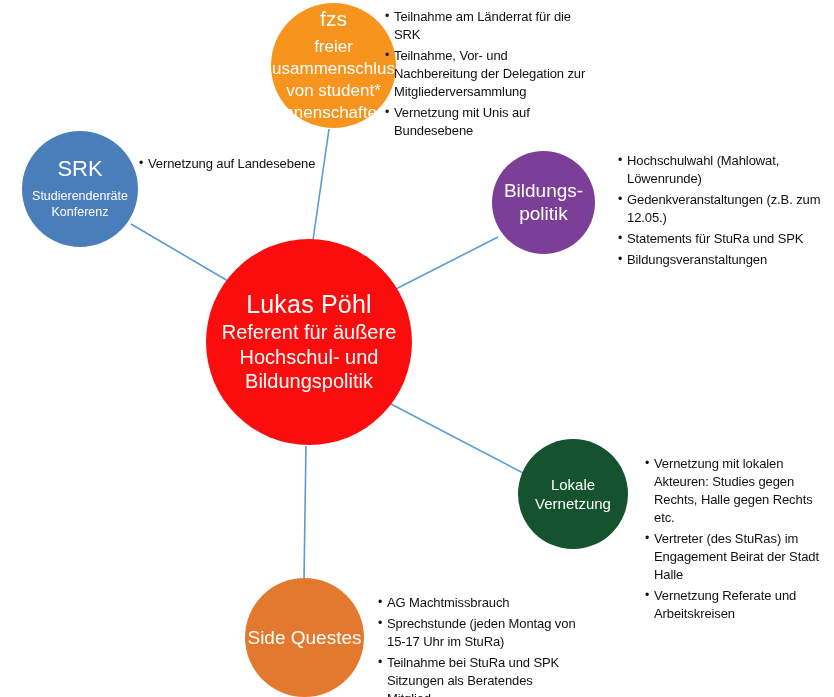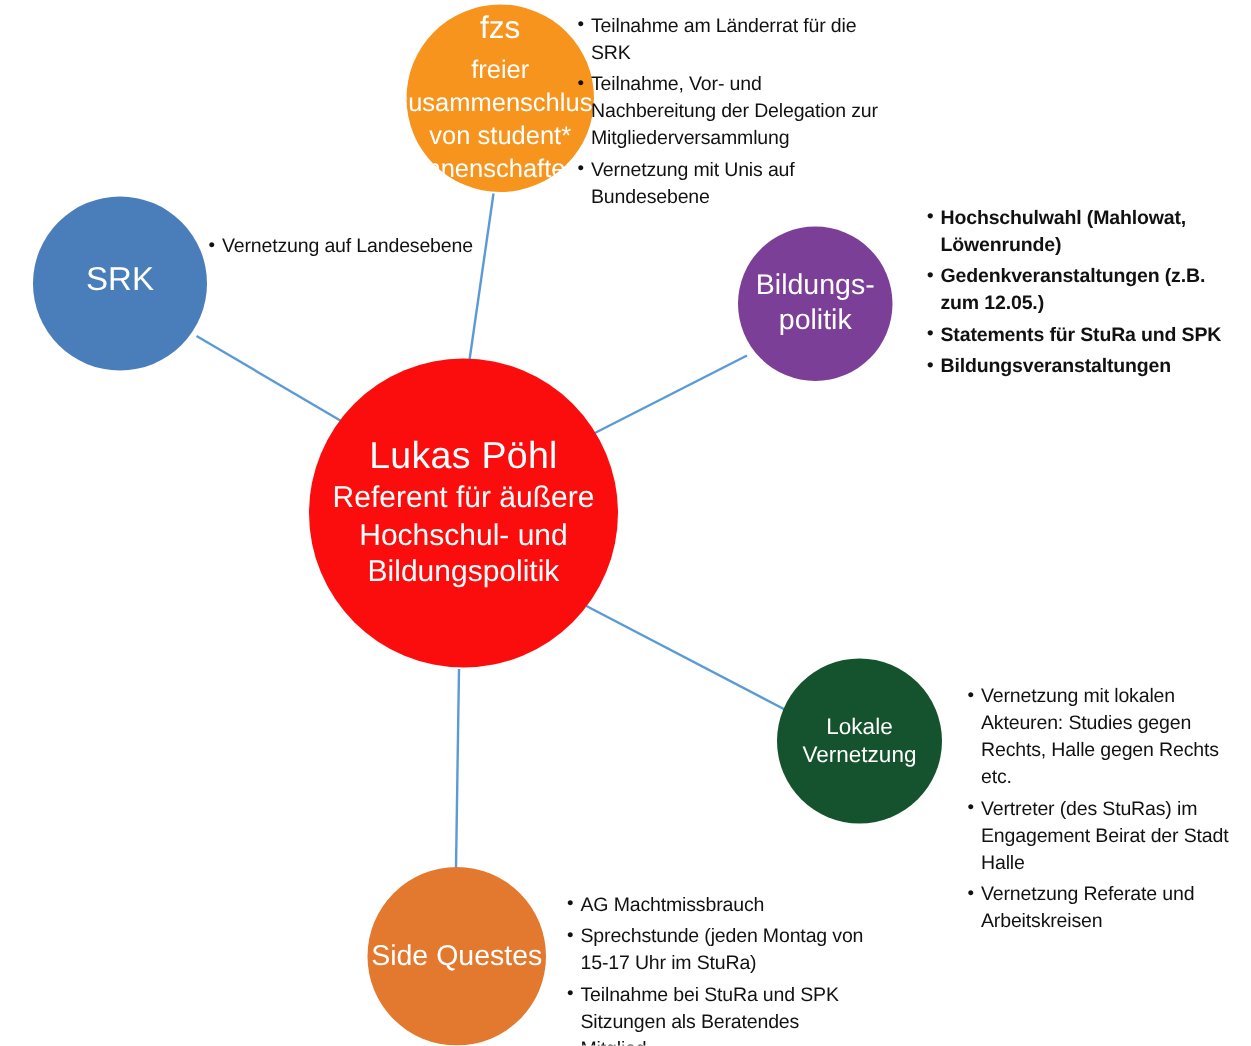--- a/index.html
+++ b/index.html
@@ -86,21 +86,21 @@
   .bullets .bullet:last-child{margin-bottom:0;}
   .bullets .bullet:before{
     content:"\2022";
     position:absolute;
     left:0;top:0;
     font-size:12.4px;
   }
 
   .bl-fzs{left:385px;top:8px;width:205px;}
   .bl-srk{left:139px;top:155px;width:210px;}
-  .bl-bildung{left:618px;top:136px;width:205px;font-weight:bold;}
+  .bl-bildung{left:618px;top:152px;width:205px;}
   .bl-lokale{left:645px;top:455px;width:190px;}
   .bl-side{left:378px;top:594px;width:200px;}
 </style>
 </head>
 <body style="background: rgb(255, 255, 255);">
 
 <div id="canvas">
 
   <svg id="edges" viewBox="0 0 834 697" xmlns="http://www.w3.org/2000/svg">
     <g stroke="#5B9BD5" stroke-width="1.6" fill="none">
@@ -122,20 +122,21 @@
     <div class="subtitle">freier zusammenschluss von student* innenschaften</div>
   </div>
   <div class="bullets bl-fzs">
     <div class="bullet">Teilnahme am Länderrat für die SRK</div>
     <div class="bullet">Teilnahme, Vor- und Nachbereitung der Delegation zur Mitgliederversammlung</div>
     <div class="bullet">Vernetzung mit Unis auf Bundesebene</div>
   </div>
 
   <div class="node node-srk" style="background: rgb(74, 126, 187);">
     <div class="title">SRK</div>
+    <div class="subtitle">Studierendenräte Konferenz</div>
   </div>
   <div class="bullets bl-srk">
     <div class="bullet">Vernetzung auf Landesebene</div>
   </div>
 
   <div class="node node-bildung" style="background: rgb(123, 63, 152);">
     <div class="title">Bildungs-politik</div>
   </div>
   <div class="bullets bl-bildung">
     <div class="bullet">Hochschulwahl (Mahlowat, Löwenrunde)</div>

